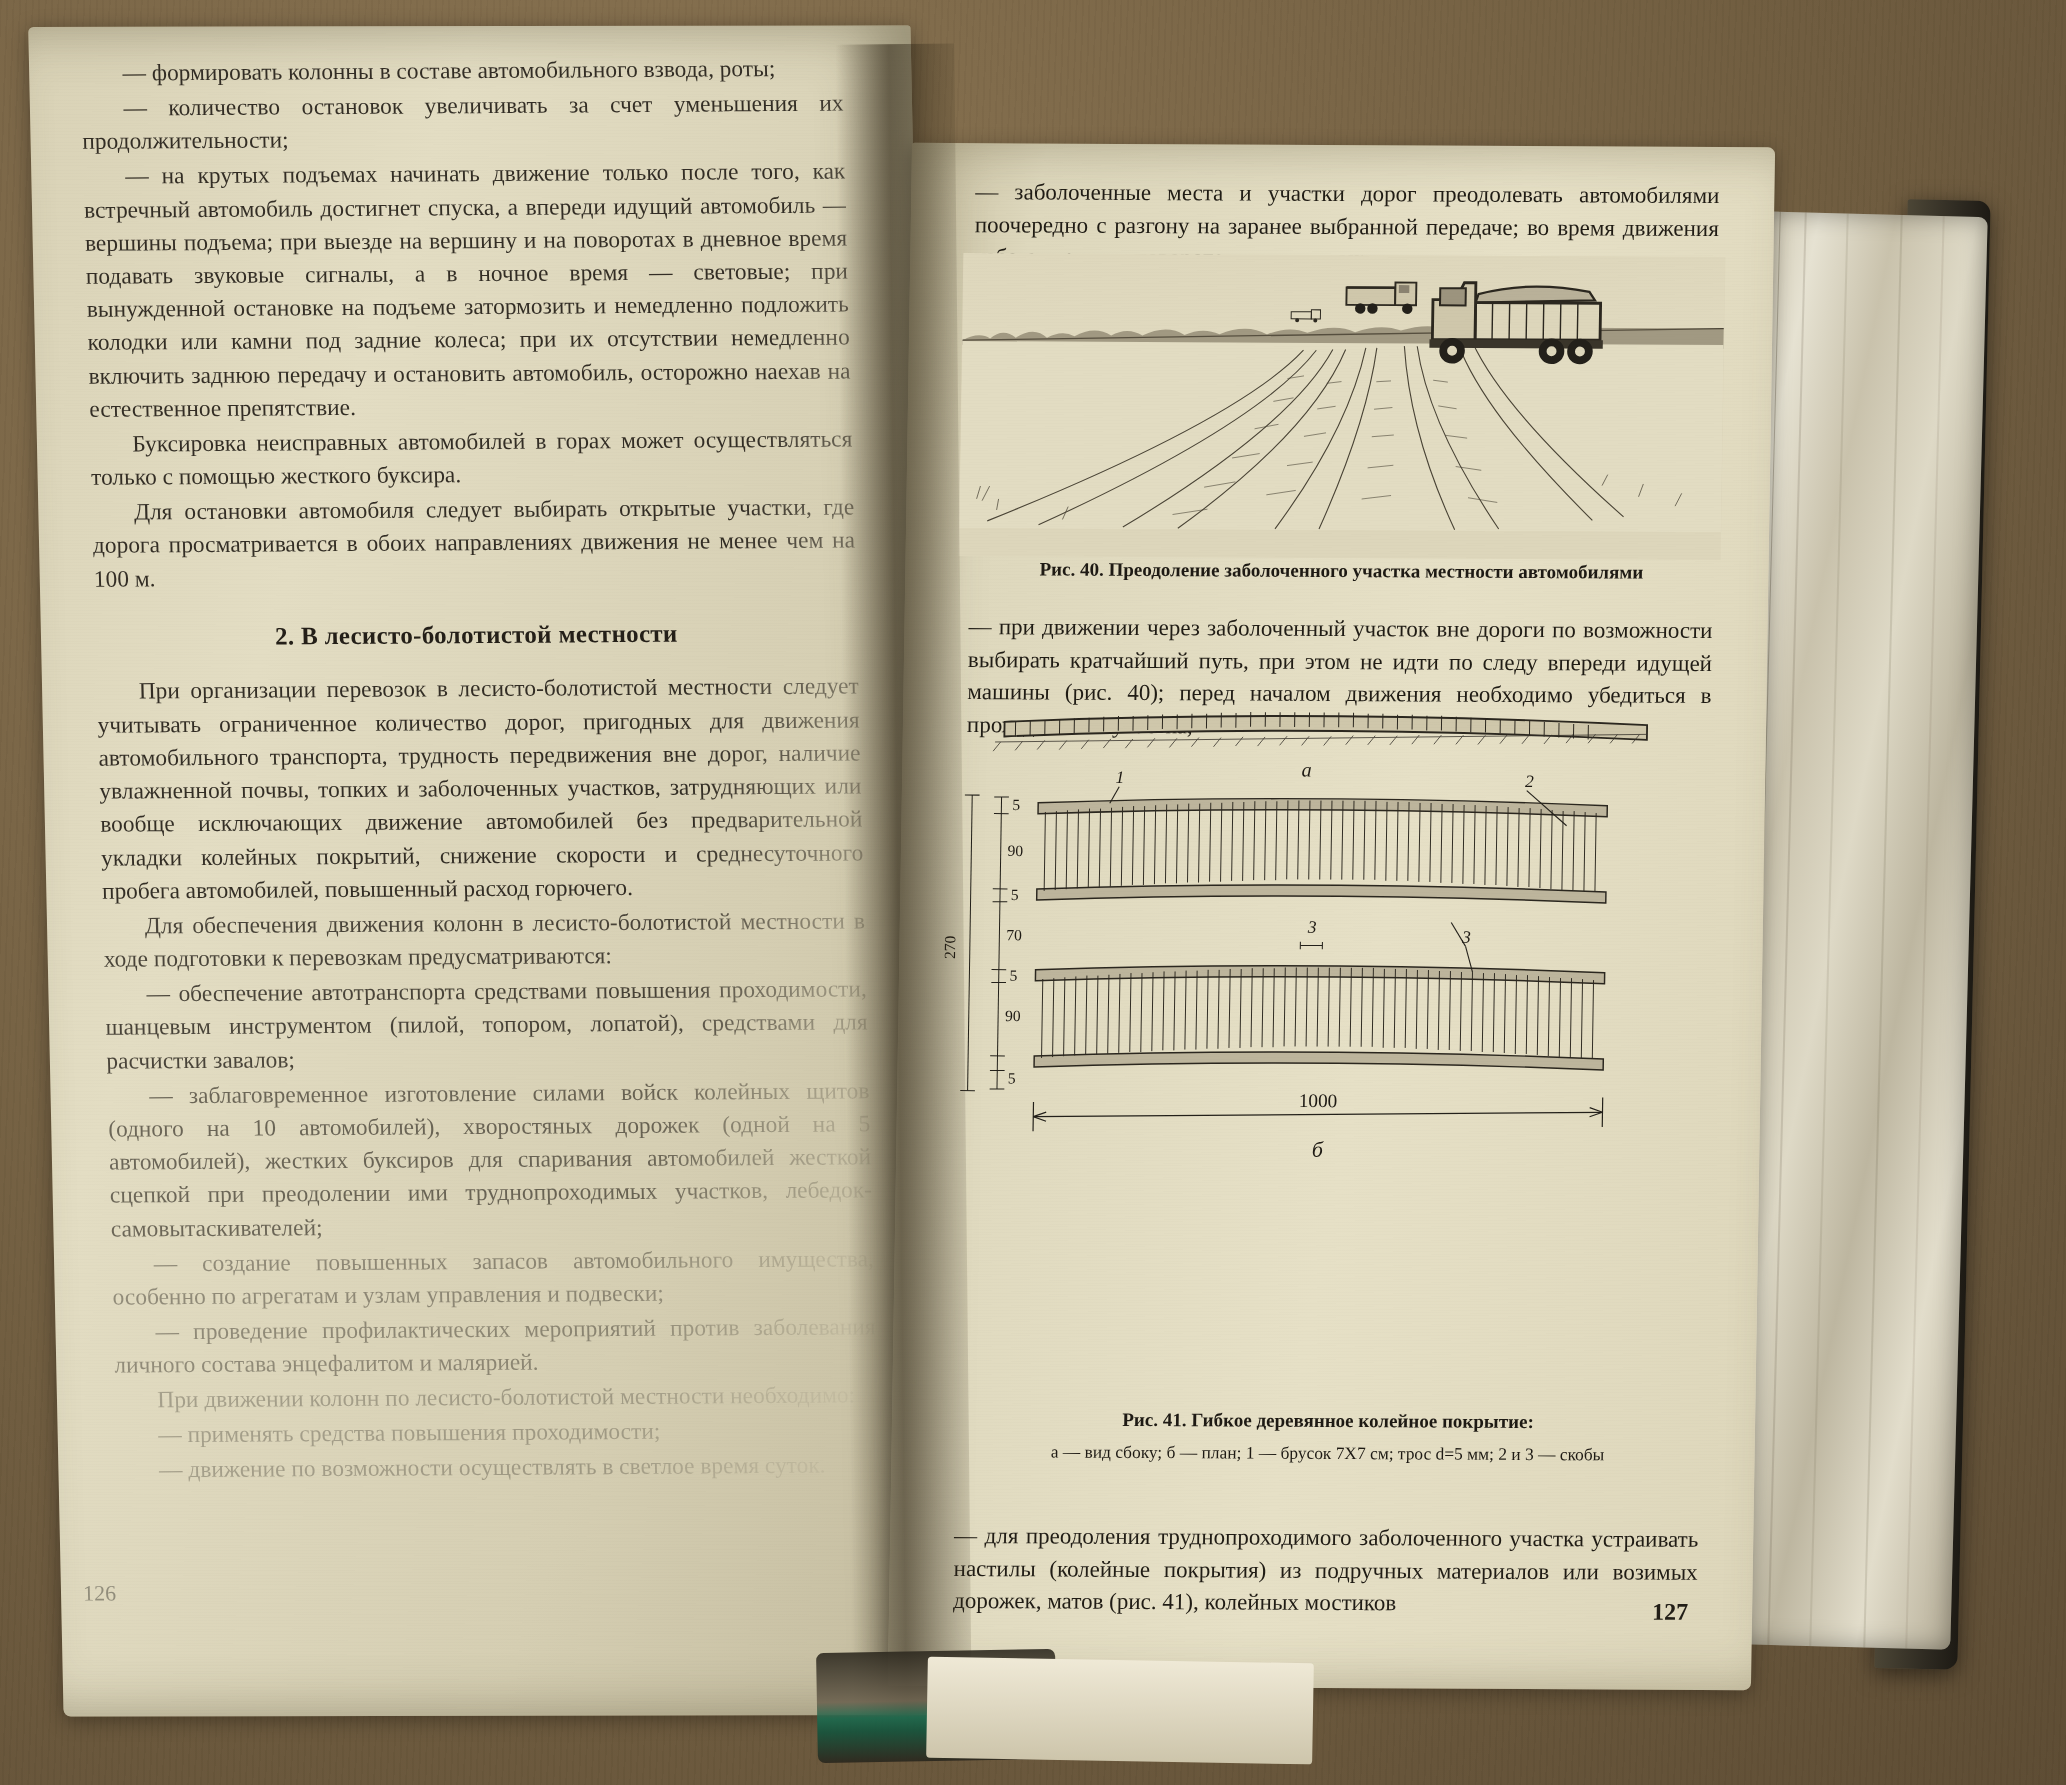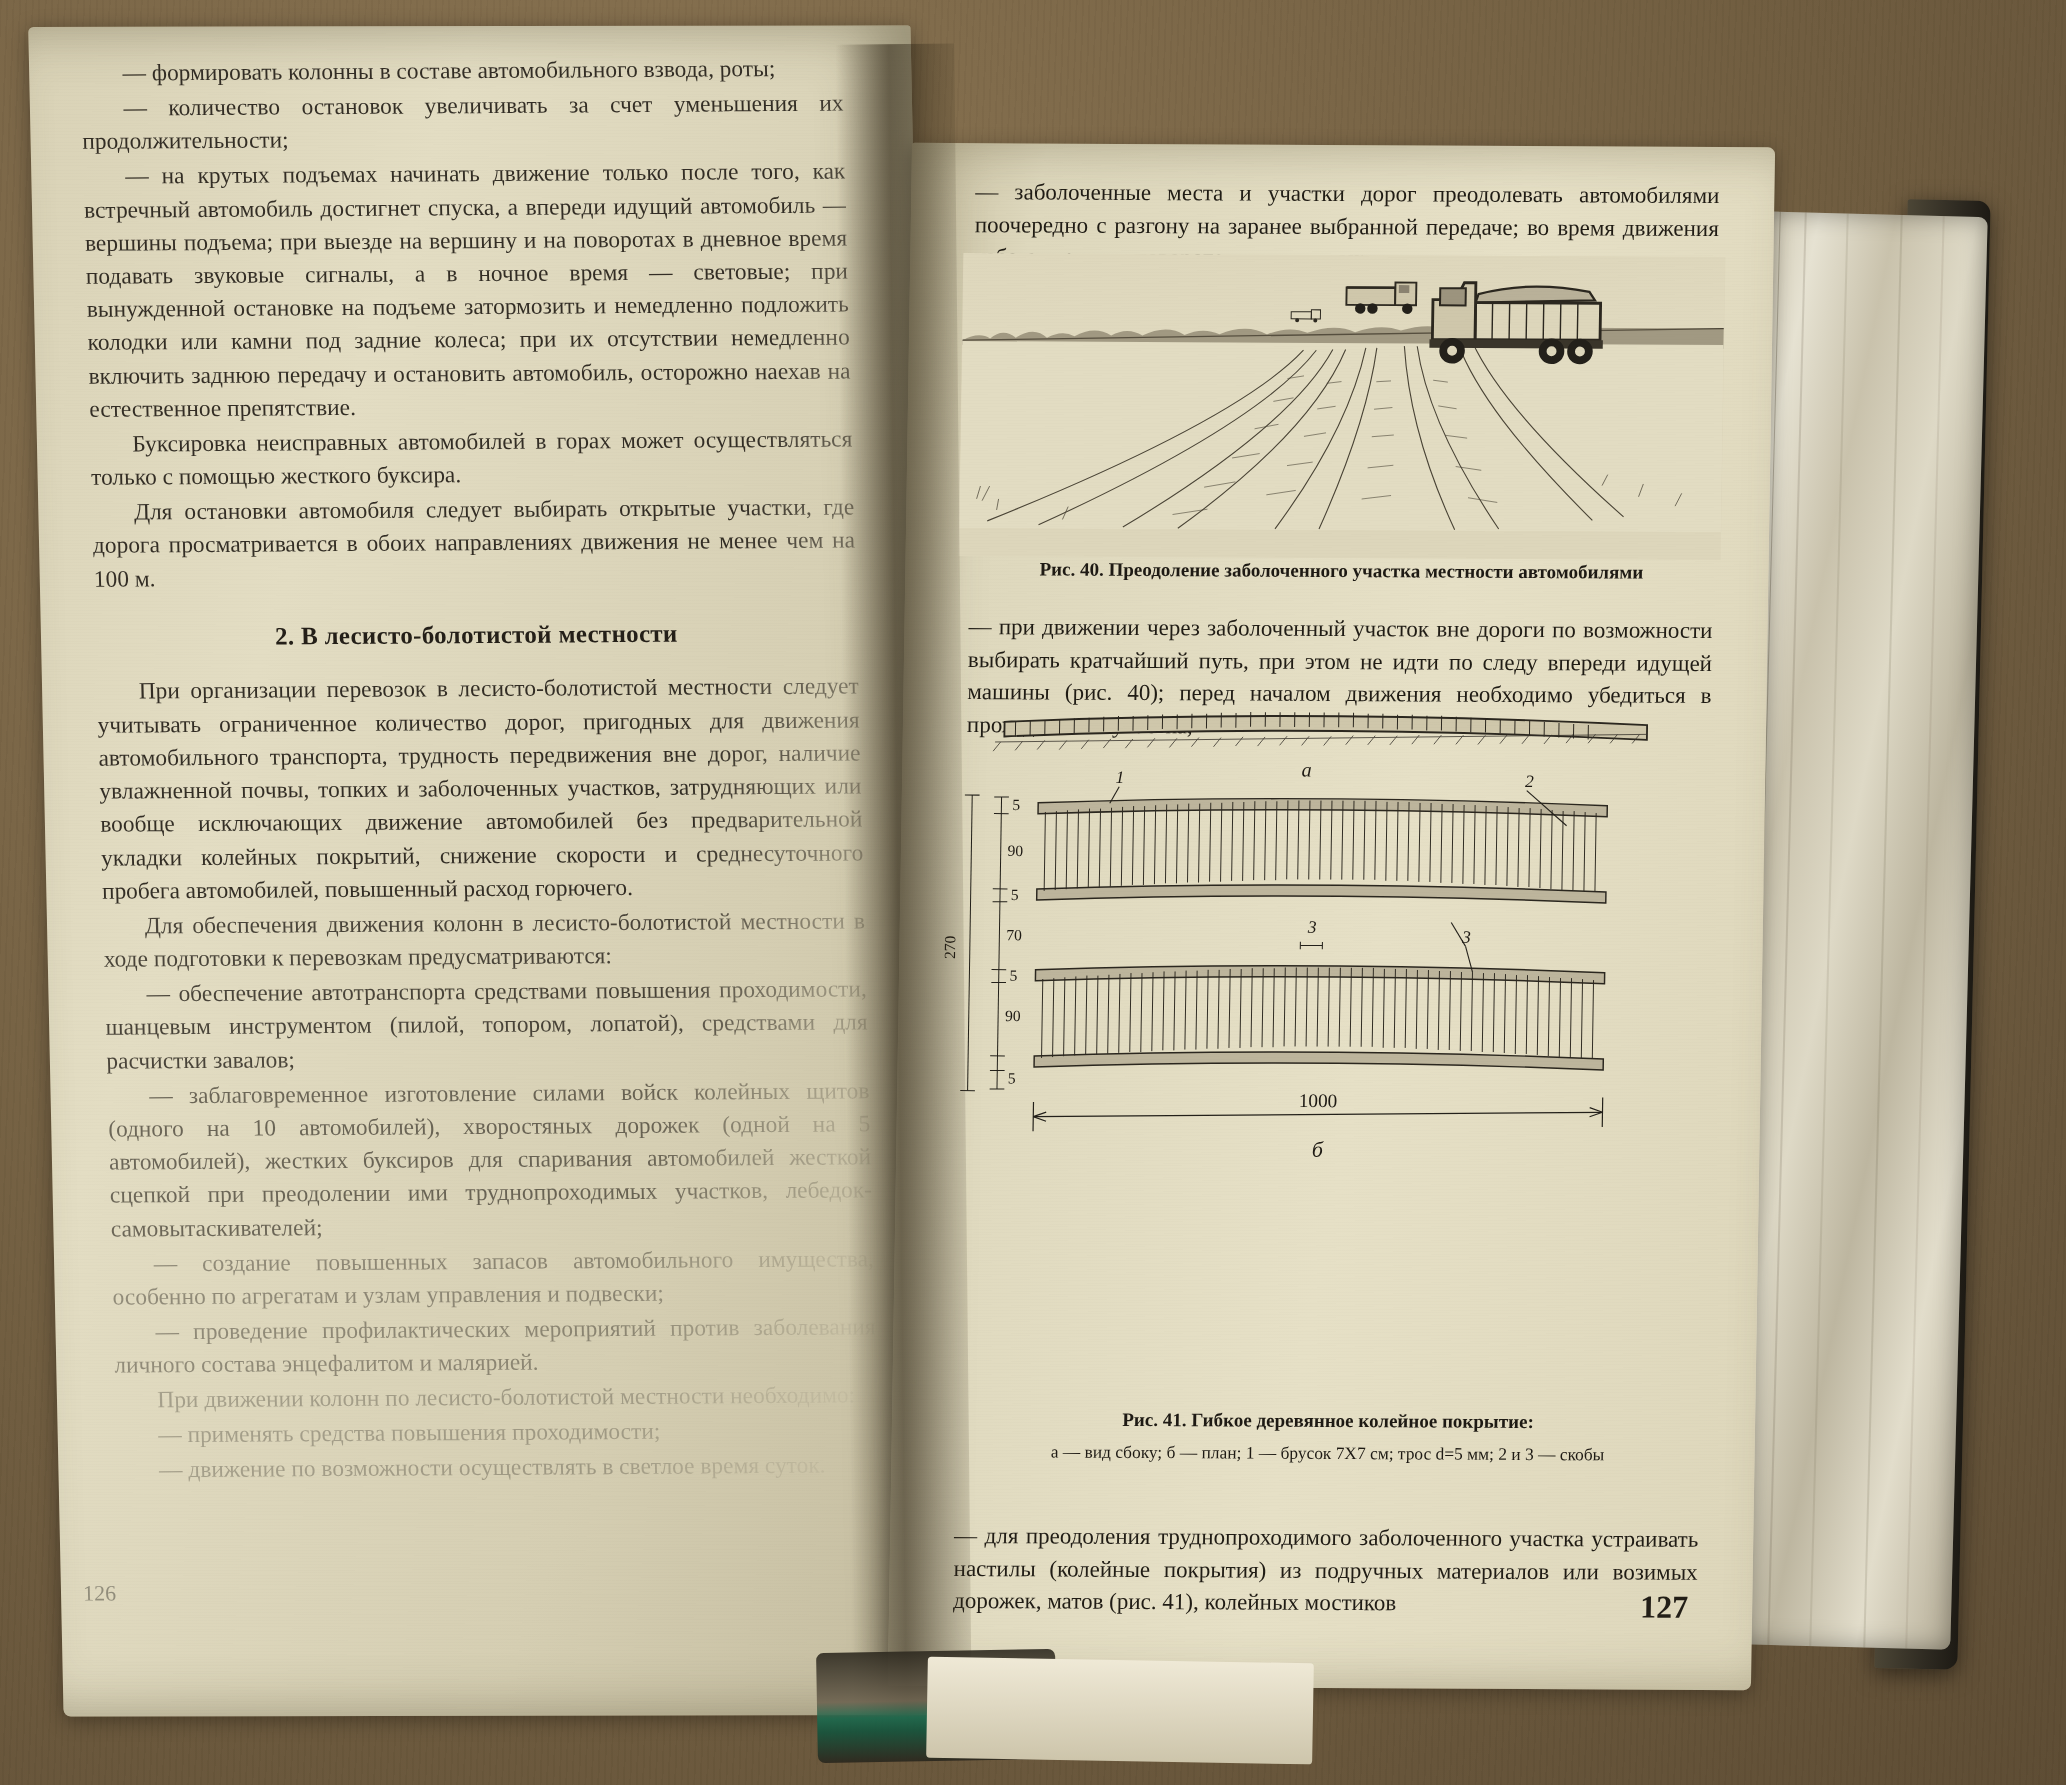--- a/index.html
+++ b/index.html
@@ -182,21 +182,21 @@
     font-size: 19px;
     font-weight: bold;
     color: #1e1a14;
   }
   .fig-caption.small { font-weight: normal; font-size: 17.4px; }
 
   .page-num {
     position: absolute;
     right: 64px;
     bottom: 64px;
-    font-size: 32px;
+    font-size: 24px;
     font-weight: bold;
     color: #221e17;
   }
   .page-num-left {
     position: absolute;
     left: 22px;
     bottom: 110px;
     font-size: 22px;
     opacity: .35;
   }

